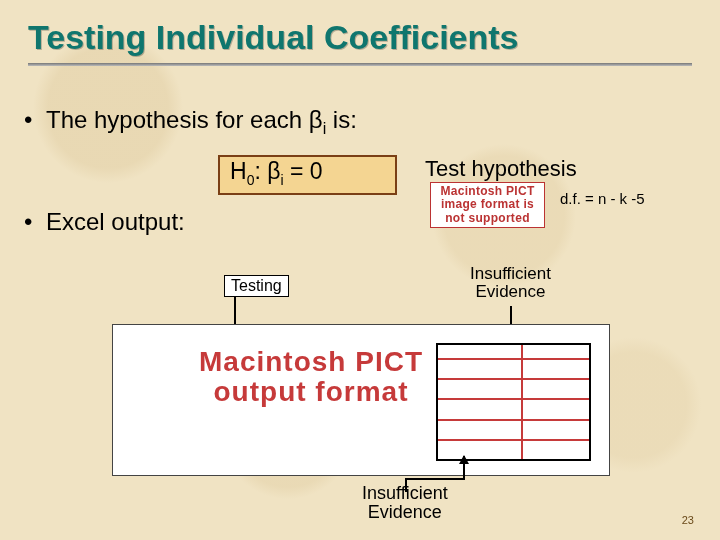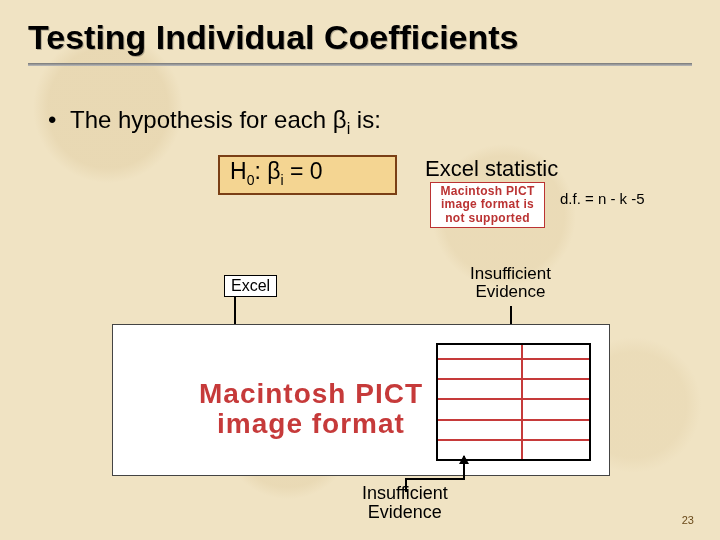--- a/index.html
+++ b/index.html
@@ -12,34 +12,34 @@
       radial-gradient(circle at 40% 80%, rgba(200,170,110,.16) 0 9%, transparent 11%),
       radial-gradient(circle at 88% 75%, rgba(200,170,110,.12) 0 7%, transparent 9%);
     font-family:Arial,Helvetica,sans-serif;
     position:relative;
     overflow:hidden;
     box-sizing:border-box;
   }
   .title{
     font-size:34px;
     font-weight:bold;
-    color:#000000;
+    color:#0f766e;
     padding:18px 0 4px 28px;
     text-shadow:1px 1px 0 rgba(0,0,0,.25);
   }
   .title-rule{
     height:3px;
     margin:2px 28px 0 28px;
     background:linear-gradient(#777,#bbb);
   }
   .bullets{
     font-size:24px;
     padding:16px 0 0 46px;
   }
-  .bullets li{list-style:none;position:relative;margin-bottom:70px;margin-left:24px;}
+  .bullets li{list-style:none;position:relative;margin-bottom:70px;}
   .bullets li::before{content:"•";position:absolute;left:-22px;top:0;color:#000;}
   .sub-i{font-size:16px;vertical-align:sub;}
   .hypo-box{
     position:absolute;
     left:218px; top:155px;
     width:155px;
     background:#f4d592;
     border:2px solid #7a3f15;
     padding:0 10px 4px 10px;
     font-size:23px;
@@ -125,21 +125,20 @@
     position:absolute;
     left:18px; top:22px;
     width:360px;
     font-family:"Arial Black",Arial,sans-serif;
     font-weight:900;
     letter-spacing:1px;
     font-size:28px;
     line-height:1.08;
     color:#c63a3a;
     text-align:center;
-    margin-top:32px;
   }
   .grid{
     position:absolute;
     right:18px; top:18px;
     width:155px; height:118px;
     border:2px solid #000;
     box-sizing:border-box;
     display:flex; flex-direction:column;
   }
   .grid .row{flex:1;border-top:2px solid #c63a3a;}
@@ -185,47 +184,48 @@
 </head>
 <body>
 
 <div class="title">Testing Individual Coefficients</div>
 <div class="title-rule"></div>
 
 <ul class="bullets">
   <li>
     <span>The hypothesis for each </span><span>β</span><span class="sub-i">i</span><span> is:</span>
   </li>
+  <li>Excel output:</li>
 </ul>
 
 <div class="hypo-box">
   <div>
     <span>H</span><span class="sub">0</span><span>:  β</span><span class="sub">i</span><span> = 0</span>
   </div>
 </div>
 
-<div class="test-stat">Excel statistic</div>
+<div class="test-stat">Test hypothesis</div>
 
 <div class="pict-small">Macintosh PICT image format is not supported</div>
 
 <div class="df-text">d.f. = n - k -5</div>
 
-<div class="ignore-lbl">Excel</div>
+<div class="ignore-lbl">Testing</div>
 <div class="ignore-line"></div>
 
 <div class="ins1">
   <span>Insufficient</span><br>
   <span>Evidence</span>
 </div>
 <div class="ins1-line"></div>
 
 <div class="big-box">
   <div class="big-pict-text">
     <span>Macintosh PICT</span><br>
-    <span>image format</span><br>
+    <span>output format</span><br>
   </div>
   <div class="grid">
     <div class="row"></div>
     <div class="row"></div>
     <div class="row"></div>
     <div class="row"></div>
     <div class="row"></div>
     <div class="row"></div>
     <div class="vline"></div>
   </div>

